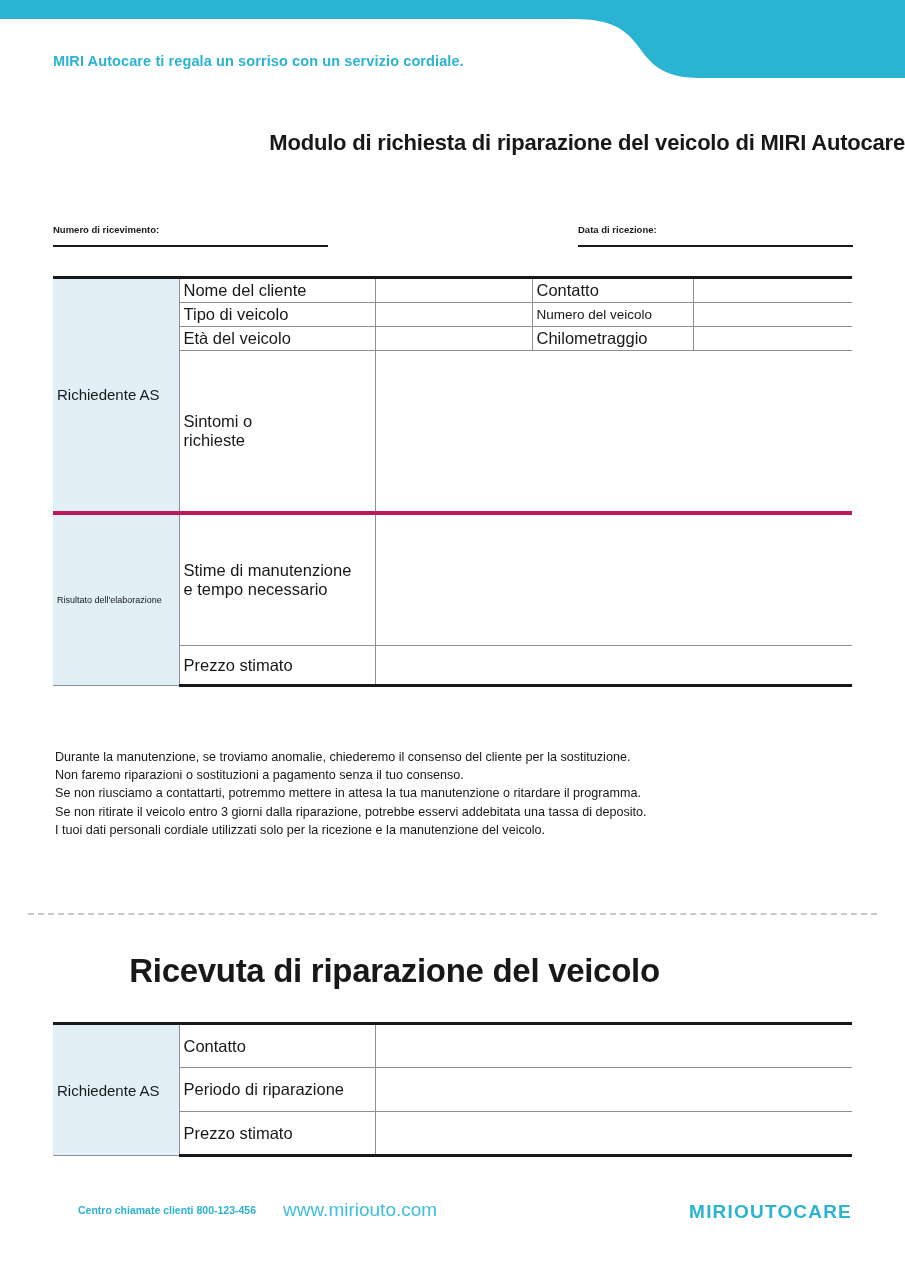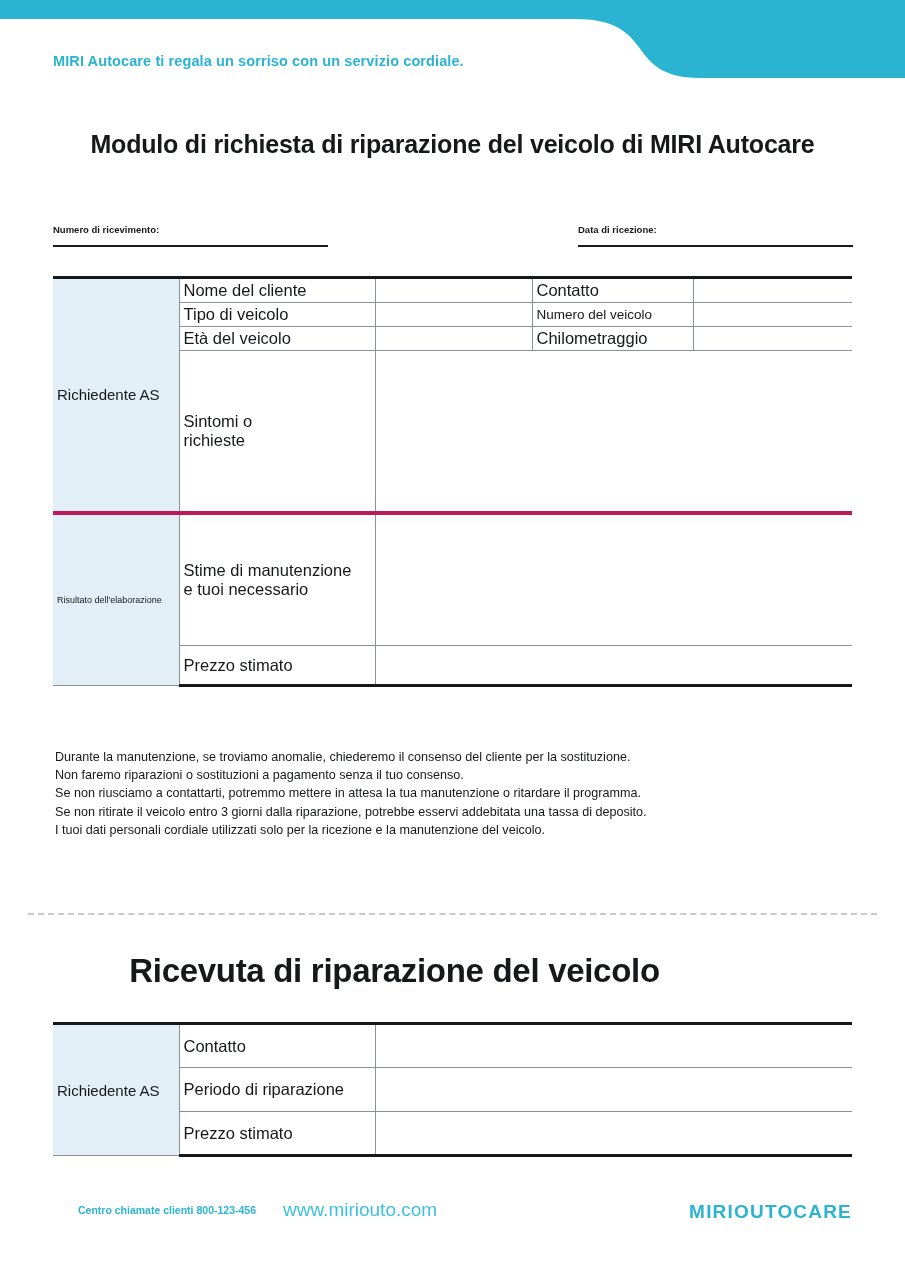--- a/index.html
+++ b/index.html
@@ -42,22 +42,22 @@
     letter-spacing: 0.1px;
     white-space: nowrap;
   }
 
   
   .form-title {
     position: absolute;
     top: 130px;
     left: 0;
     width: 905px;
-    text-align: center;
-    font-size: 25px;
+    text-align: right;
+    font-size: 22px;
     font-weight: bold;
     color: #16181a;
     letter-spacing: -0.2px;
     white-space: nowrap;
   }
 
   
   .field {
     position: absolute;
   }
@@ -253,21 +253,21 @@
           <span>Sintomi o</span><br>
           <span>richieste</span>
         </td>
         <td class="blank" colspan="3"></td>
       </tr>
 
       <tr class="sec-edge" style="height:133px">
         <td class="lbl-cell tiny" rowspan="2">Risultato dell'elaborazione</td>
         <td>
           <span>Stime di manutenzione</span><br>
-          <span>e tuoi necessario</span>
+          <span>e tempo necessario</span>
         </td>
         <td class="blank" colspan="3"></td>
       </tr>
 
       <tr class="bot-edge" style="height:40px">
         <td>Prezzo stimato</td>
         <td class="blank" colspan="3"></td>
       </tr>
     </tbody>
   </table>

